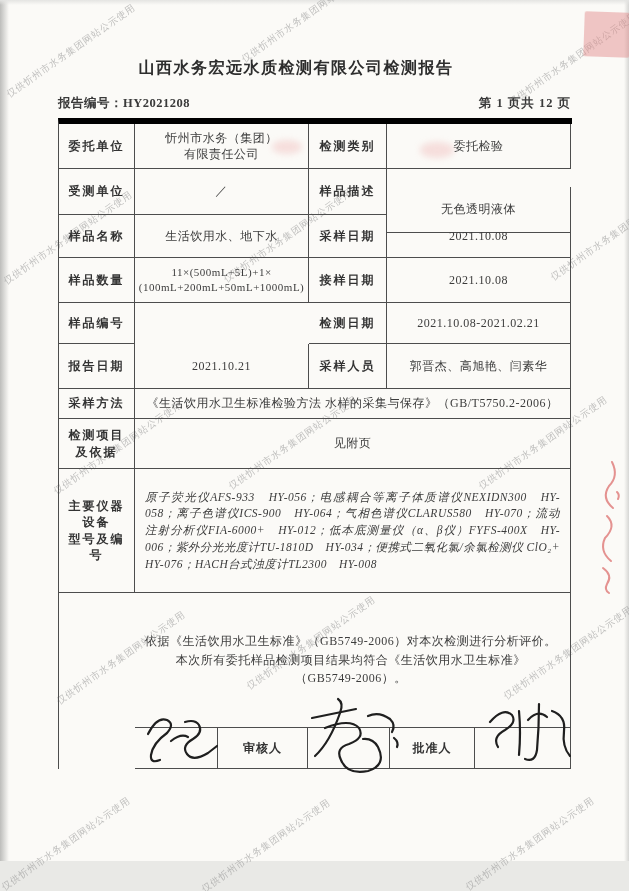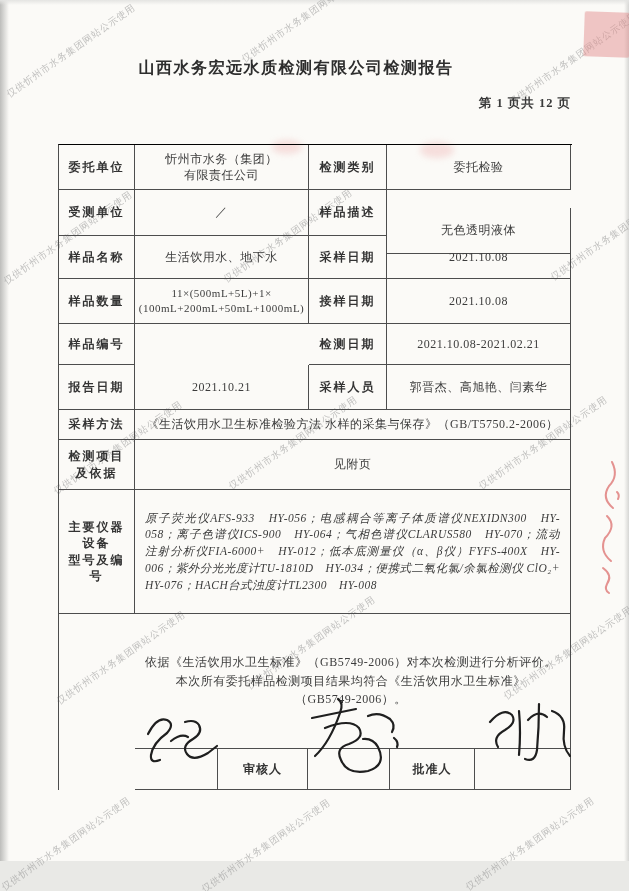--- a/index.html
+++ b/index.html
@@ -30,21 +30,21 @@
     font-family:"Liberation Sans","DejaVu Sans",sans-serif;pointer-events:none;}
   
   .title{position:absolute;left:0;top:58px;width:592px;text-align:center;
     font-size:16px;font-weight:bold;letter-spacing:1.5px;color:#2d2d2d;}
   .meta{position:absolute;left:58px;top:95px;width:513px;height:18px;
     font-size:12.5px;font-weight:bold;color:#3a3a3a;}
   .meta .report-no{position:absolute;left:0;top:0;letter-spacing:.5px;}
   .meta .page-ind{position:absolute;right:0;top:0;letter-spacing:1px;}
   
   .tbl{position:absolute;left:58px;top:118px;width:513px;height:645px;
-    border-top:1px solid #000000;border-left:1px solid #4d4d4d;margin-top:26px;}
+    border-top:6px solid #000000;border-left:1px solid #4d4d4d;}
   .cell{position:absolute;box-sizing:border-box;
     border-right:1px solid #4d4d4d;border-bottom:1px solid #4d4d4d;
     display:flex;align-items:center;justify-content:center;text-align:center;
     font-size:12px;line-height:1.35;white-space:pre-line;padding:2px 4px;}
   .lbl{font-weight:bold;letter-spacing:2px;color:#333;}
   .val{color:#3c3c3c;letter-spacing:.5px;}
   .left-align{justify-content:flex-start;text-align:center;padding:6px 10px;}
   .just{text-align:justify;}
   .sig-svg{position:absolute;pointer-events:none;}
   .sig-svg path{fill:none;stroke:#1f1f1f;stroke-width:2.2;
@@ -87,20 +87,21 @@
       <path d="M22,4 Q29,18 19,28 Q11,40 23,50"></path>
       <path d="M17,58 Q27,68 15,80 Q9,93 21,103"></path>
       <path d="M13,110 Q23,117 17,126 Q14,132 19,135"></path>
       <path d="M27,34 q3,3 1,7"></path>
     </g>
   </svg>
 
   <div class="title">山西水务宏远水质检测有限公司检测报告</div>
 
   <div class="meta">
+    <span class="report-no">报告编号：HY2021208</span>
     <span class="page-ind">第 1 页共 12 页</span>
   </div>
 
   <div class="tbl">
 
     <div class="cell lbl" style="left:0;top:0;width:76px;height:45px;">委托单位</div>
     <div class="cell lbl" style="left:250px;top:0;width:78px;height:45px;">检测类别</div>
     <div class="cell val" style="left:76px;top:0;width:174px;height:45px;">忻州市水务（集团）
 有限责任公司</div>
     <div class="cell val" style="left:328px;top:0;width:184px;height:45px;">委托检验</div>

